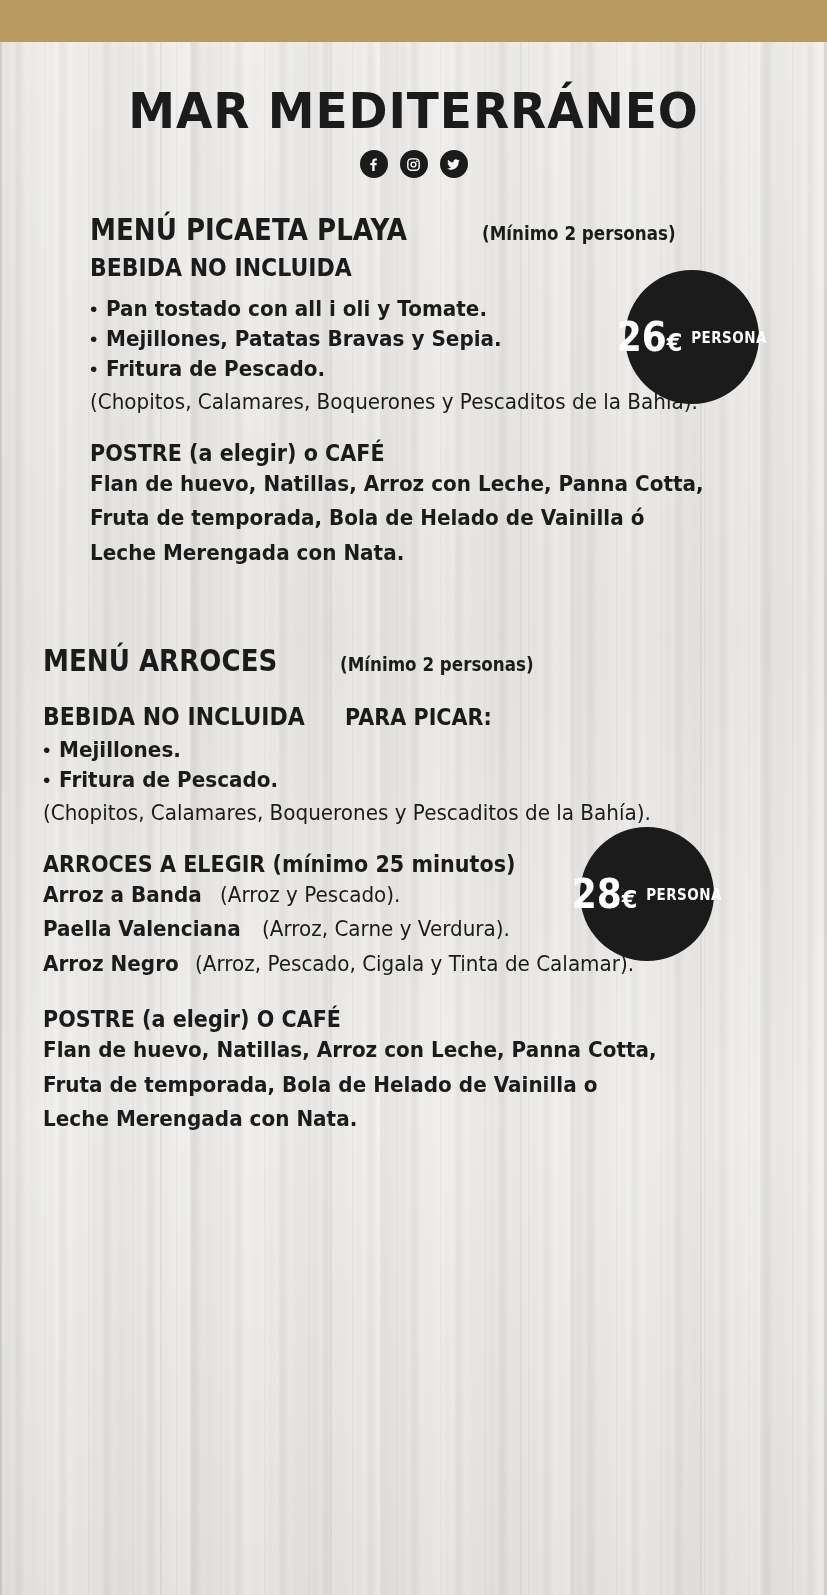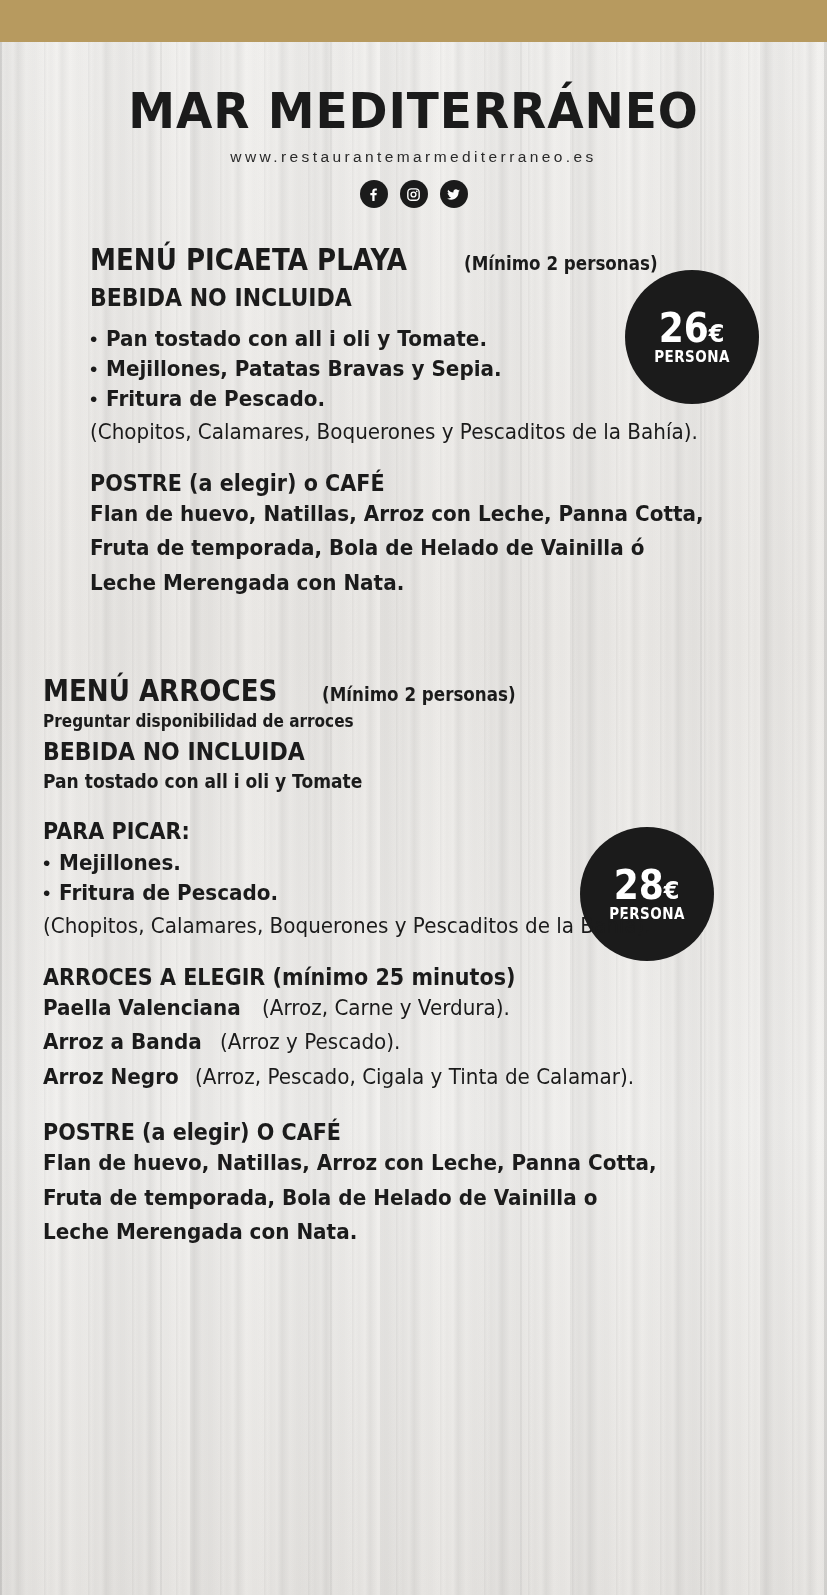--- a/index.html
+++ b/index.html
@@ -105,21 +105,21 @@
 
   
   .block { position: relative; }
 
   .menu-1 { margin-top: 34px; padding-left: 90px; padding-right: 60px; }
   .menu-2 { margin-top: 74px; padding-left: 43px; padding-right: 60px; }
 
   .menu-title-row {
     display: flex;
     align-items: baseline;
-    gap: 10px;
+    gap: 28px;
     text-align: right;
   }
   .menu-title {
     font-family: "DejaVu Sans", sans-serif;
     font-weight: 700;
     font-size: 30px;
     color: #1b1b1b;
     letter-spacing: 0px;
     transform: scaleX(0.87);
     transform-origin: left center;
@@ -252,21 +252,21 @@
     margin-left: 6px;
   }
 
   
   .price-badge {
     position: absolute;
     border-radius: 50%;
     background: #1b1b1b;
     color: #ffffff;
     display: flex;
-    flex-direction: column;
+    flex-direction: row;
     align-items: center;
     justify-content: center;
   }
   .price-badge .amount {
     font-family: "DejaVu Sans", sans-serif;
     font-weight: 700;
     font-size: 40px;
     line-height: 0.95;
     transform: scaleX(0.9);
     display: inline-block;
@@ -292,21 +292,20 @@
 <body>
 
 <div id="page">
   <div id="plank-seams"></div>
   <div id="top-bar"></div>
 
   <div class="content">
 
     <div class="header">
       <div class="brand-title">MAR MEDITERRÁNEO</div>
-      <div class="brand-url">www.restaurantemarmediterraneo.es</div>
       <div class="socials">
         <span class="social">
           <svg width="17" height="17" viewBox="0 0 24 24" aria-hidden="true">
             <path fill="#ffffff" d="M13.5 21v-8h2.7l.4-3.1h-3.1V7.9c0-.9.25-1.5 1.55-1.5h1.65V3.6c-.29-.04-1.27-.12-2.41-.12-2.39 0-4.02 1.46-4.02 4.13V9.9H7.5V13h2.77v8h3.23z"></path>
           </svg>
         </span>
         <span class="social">
           <svg width="17" height="17" viewBox="0 0 24 24" aria-hidden="true">
             <rect x="4" y="4" width="16" height="16" rx="5" fill="none" stroke="#ffffff" stroke-width="2"></rect>
             <circle cx="12" cy="12" r="3.4" fill="none" stroke="#ffffff" stroke-width="2"></circle>
@@ -358,44 +357,42 @@
       <span class="desc-line">Flan de huevo, Natillas, Arroz con Leche, Panna Cotta,</span>
       <span class="desc-line">Fruta de temporada, Bola de Helado de Vainilla ó</span>
       <span class="desc-line">Leche Merengada con Nata.</span>
     </div>
 
     <div class="block menu-2">
       <div class="menu-title-row">
         <span class="menu-title">MENÚ ARROCES</span>
         <span class="menu-min">(Mínimo 2 personas)</span>
       </div>
-      <div><span class="sub-note">Preguntar disponibilidad de arroces</span></div>
       <div class="no-drink">BEBIDA NO INCLUIDA</div>
-      <div><span class="bread-line">Pan tostado con all i oli y Tomate</span></div>
 
       <div class="section-head">PARA PICAR:</div>
       <div class="bullets" style="margin-top:6px">
         <div class="bullet">
           <span class="dot">•</span>
           <span class="txt">Mejillones.</span>
         </div>
         <div class="bullet">
           <span class="dot">•</span>
           <span class="txt">Fritura de Pescado.</span>
         </div>
       </div>
       <div class="paren-line">(Chopitos, Calamares, Boquerones y Pescaditos de la Bahía).</div>
 
       <div class="section-head">ARROCES A ELEGIR (mínimo 25 minutos)</div>
 
       <div class="rice-line">
+        <span class="nm">Arroz a Banda</span><span class="dsc">(Arroz y Pescado).</span>
+      </div>
+      <div class="rice-line">
         <span class="nm">Paella Valenciana</span><span class="dsc">(Arroz, Carne y Verdura).</span>
-      </div>
-      <div class="rice-line">
-        <span class="nm">Arroz a Banda</span><span class="dsc">(Arroz y Pescado).</span>
       </div>
       <div class="rice-line">
         <span class="nm">Arroz Negro</span><span class="dsc">(Arroz, Pescado, Cigala y Tinta de Calamar).</span>
       </div>
 
       <div class="section-head">POSTRE (a elegir) O CAFÉ</div>
       <span class="desc-line">Flan de huevo, Natillas, Arroz con Leche, Panna Cotta,</span>
       <span class="desc-line">Fruta de temporada, Bola de Helado de Vainilla o</span>
       <span class="desc-line">Leche Merengada con Nata.</span>
     </div>

